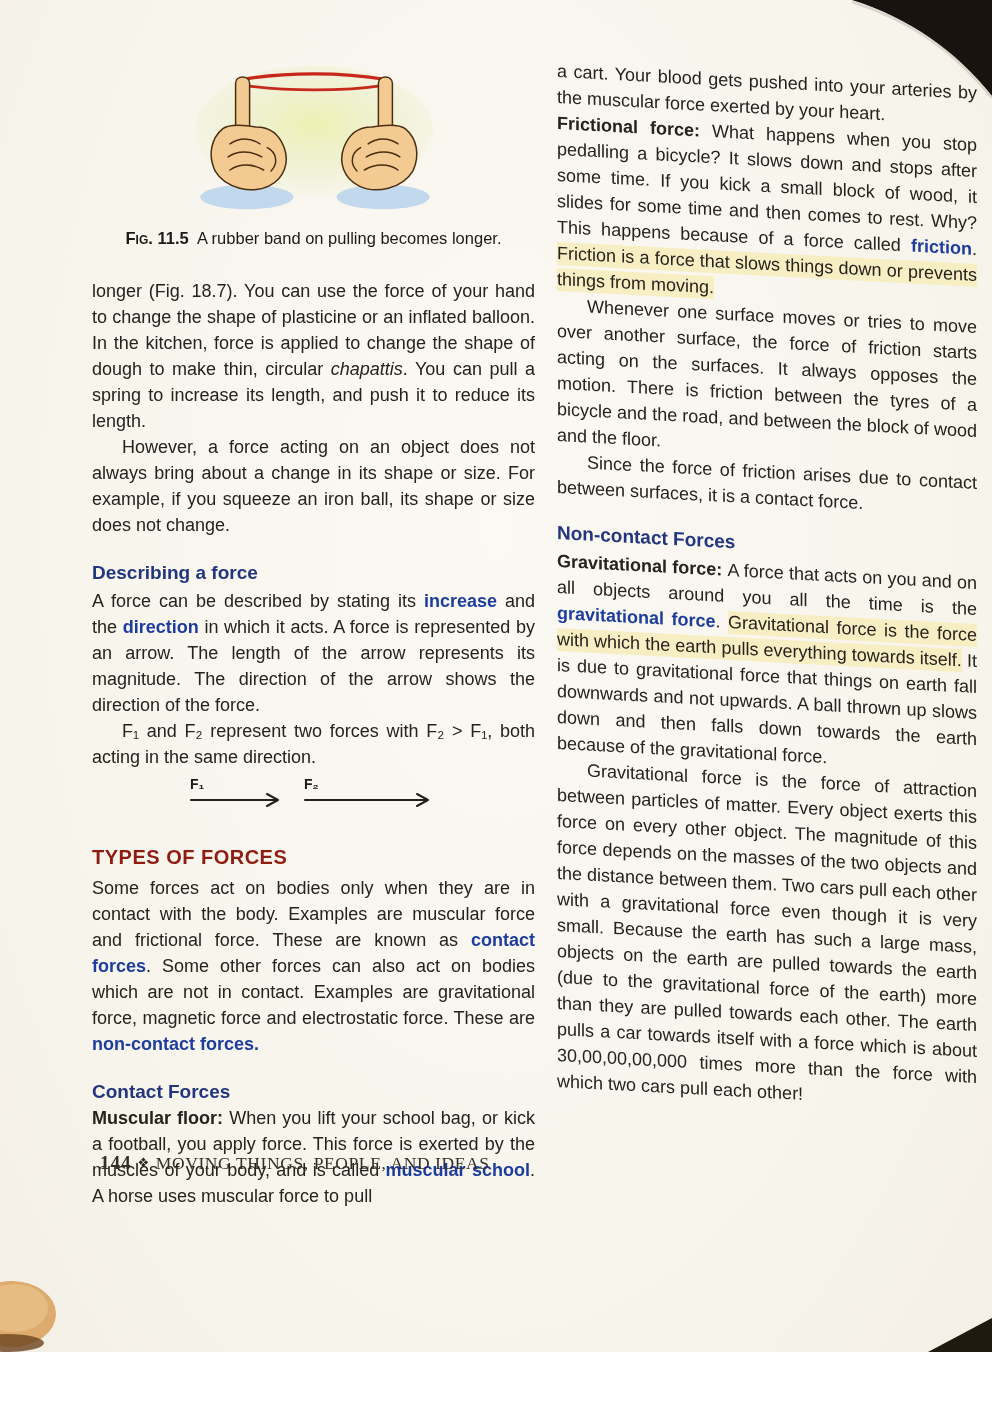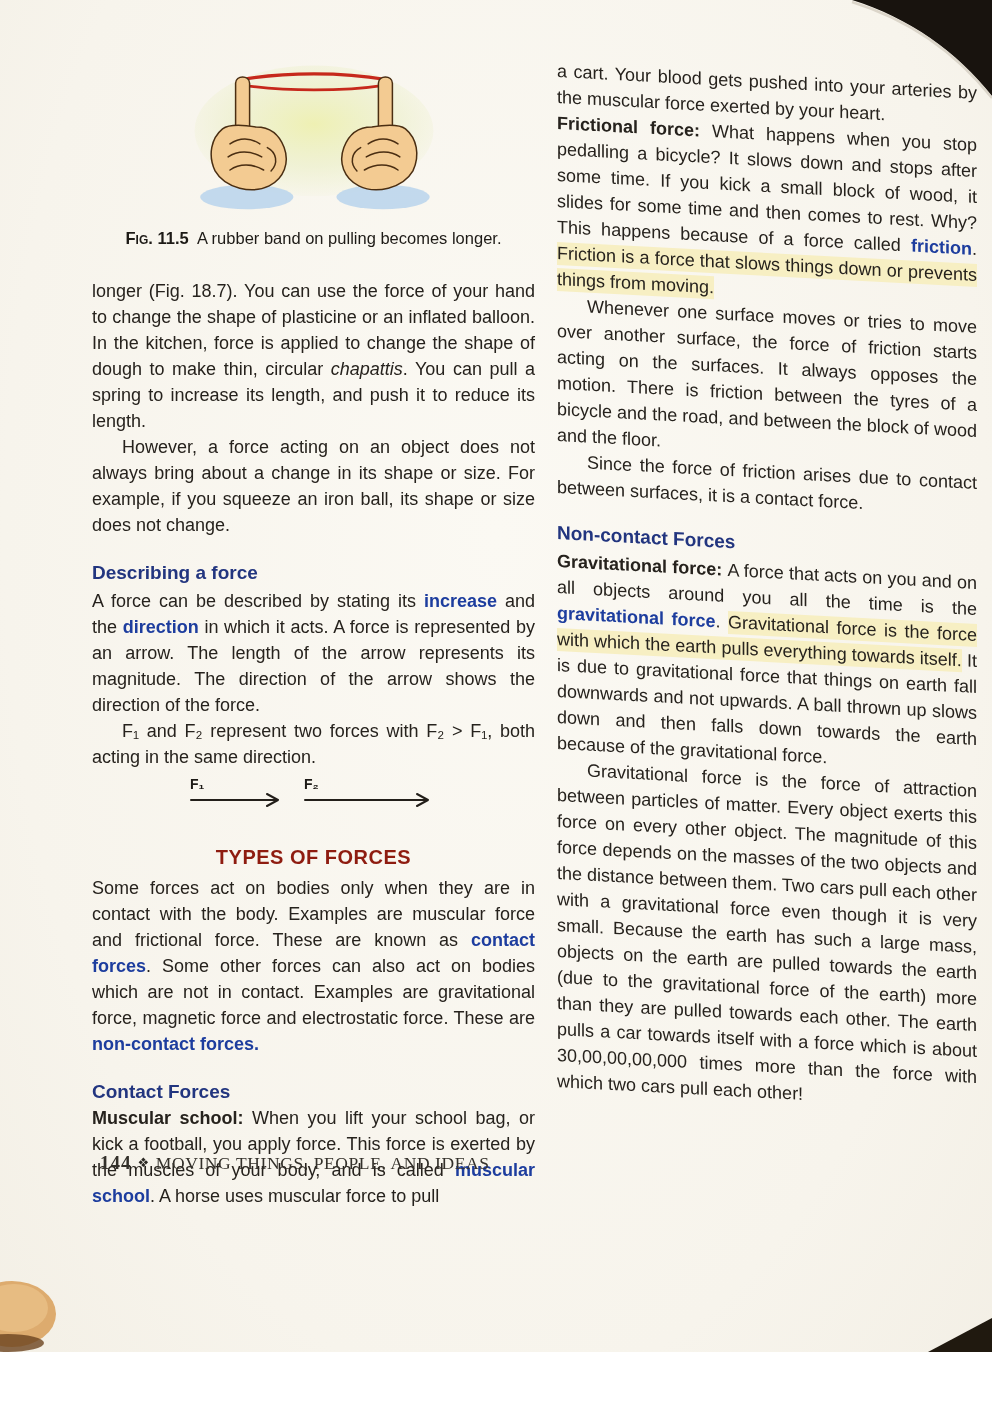--- a/index.html
+++ b/index.html
@@ -22,21 +22,21 @@
   .col-right{left:557px;top:58px;width:420px;transform:skewY(3deg);transform-origin:0 0;}
   p.para{margin:0;}
   p.indent{text-indent:30px;}
   .seg-b{font-weight:bold;}
   .seg-bb{font-weight:bold;color:var(--term-blue);}
   .seg-i{font-style:italic;}
   .seg-hl{background:var(--highlight);box-decoration-break:clone;-webkit-box-decoration-break:clone;padding:1px 0 2px;}
   h3.blue-head{margin:22px 0 2px;font-size:19px;line-height:26px;color:var(--heading-blue);text-align:left;}
   h3.tight{margin-top:20px;}
   h3.sub-head{margin:22px 0 0;}
-  h2.red-head{margin:16px 0 4px;font-size:20px;line-height:27px;color:var(--heading-red);text-align:center;letter-spacing:.5px;}
+  h2.red-head{margin:16px 0 4px;font-size:20px;line-height:27px;color:var(--heading-red);letter-spacing:.5px;}
   
   .figure-wrap{width:280px;margin:0 auto;text-align:center;}
   .fig-caption{margin:8px 0 28px;font-size:16.5px;line-height:23px;text-align:center;color:#1d1a16;}
   .fig-caption .cap-fig{font-weight:bold;font-variant:small-caps;}
   .fig-caption .cap-num{font-weight:bold;}
   
   .force-arrows{position:relative;height:56px;margin-top:2px;}
   .fa{position:absolute;top:4px;}
   .fa1{left:98px;width:92px;}
   .fa2{left:212px;width:128px;}
@@ -118,21 +118,21 @@
         <svg viewBox="0 0 128 16" preserveAspectRatio="none">
             <path d="M1 8 H124 M124 8 l-11 -6 M124 8 l-11 6"></path>
           </svg>
       </div>
     </div>
 
     <h2 class="red-head">TYPES OF FORCES</h2>
     <p class="para"><span>Some forces act on bodies only when they are in contact with the body. Examples are muscular force and frictional force. These are known as </span><span class="seg-bb">contact forces</span><span>. Some other forces can also act on bodies which are not in contact. Examples are gravitational force, magnetic force and electrostatic force. These are </span><span class="seg-bb">non-contact forces.</span></p>
 
     <h3 class="blue-head sub-head">Contact Forces</h3>
-    <p class="para"><span class="seg-b">Muscular school: </span><span>When you lift your school bag, or kick a football, you apply force. This force is exerted by the muscles of your body, and is called </span><span class="seg-bb">muscular school</span><span>. A horse uses muscular force to pull</span></p>
+    <p class="para"><span class="seg-b">Muscular floor: </span><span>When you lift your school bag, or kick a football, you apply force. This force is exerted by the muscles of your body, and is called </span><span class="seg-bb">muscular school</span><span>. A horse uses muscular force to pull</span></p>
   </div>
 
   <div class="col col-right">
     <p class="para"><span>a cart. Your blood gets pushed into your arteries by the muscular force exerted by your heart.</span></p>
     <p class="para"><span class="seg-b">Frictional force: </span><span>What happens when you stop pedalling a bicycle? It slows down and stops after some time. If you kick a small block of wood, it slides for some time and then comes to rest. Why? This happens because of a force called </span><span class="seg-bb">friction</span><span>. </span><span class="seg-hl">Friction is a force that slows things down or prevents things from moving.</span></p>
     <p class="para indent"><span>Whenever one surface moves or tries to move over another surface, the force of friction starts acting on the surfaces. It always opposes the motion. There is friction between the tyres of a bicycle and the road, and between the block of wood and the floor.</span></p>
     <p class="para indent"><span>Since the force of friction arises due to contact between surfaces, it is a contact force.</span></p>
 
     <h3 class="blue-head tight">Non-contact Forces</h3>
     <p class="para"><span class="seg-b">Gravitational force: </span><span>A force that acts on you and on all objects around you all the time is the </span><span class="seg-bb">gravitational force</span><span>. </span><span class="seg-hl">Gravitational force is the force with which the earth pulls everything towards itself.</span><span> It is due to gravitational force that things on earth fall downwards and not upwards. A ball thrown up slows down and then falls down towards the earth because of the gravitational force.</span></p>

